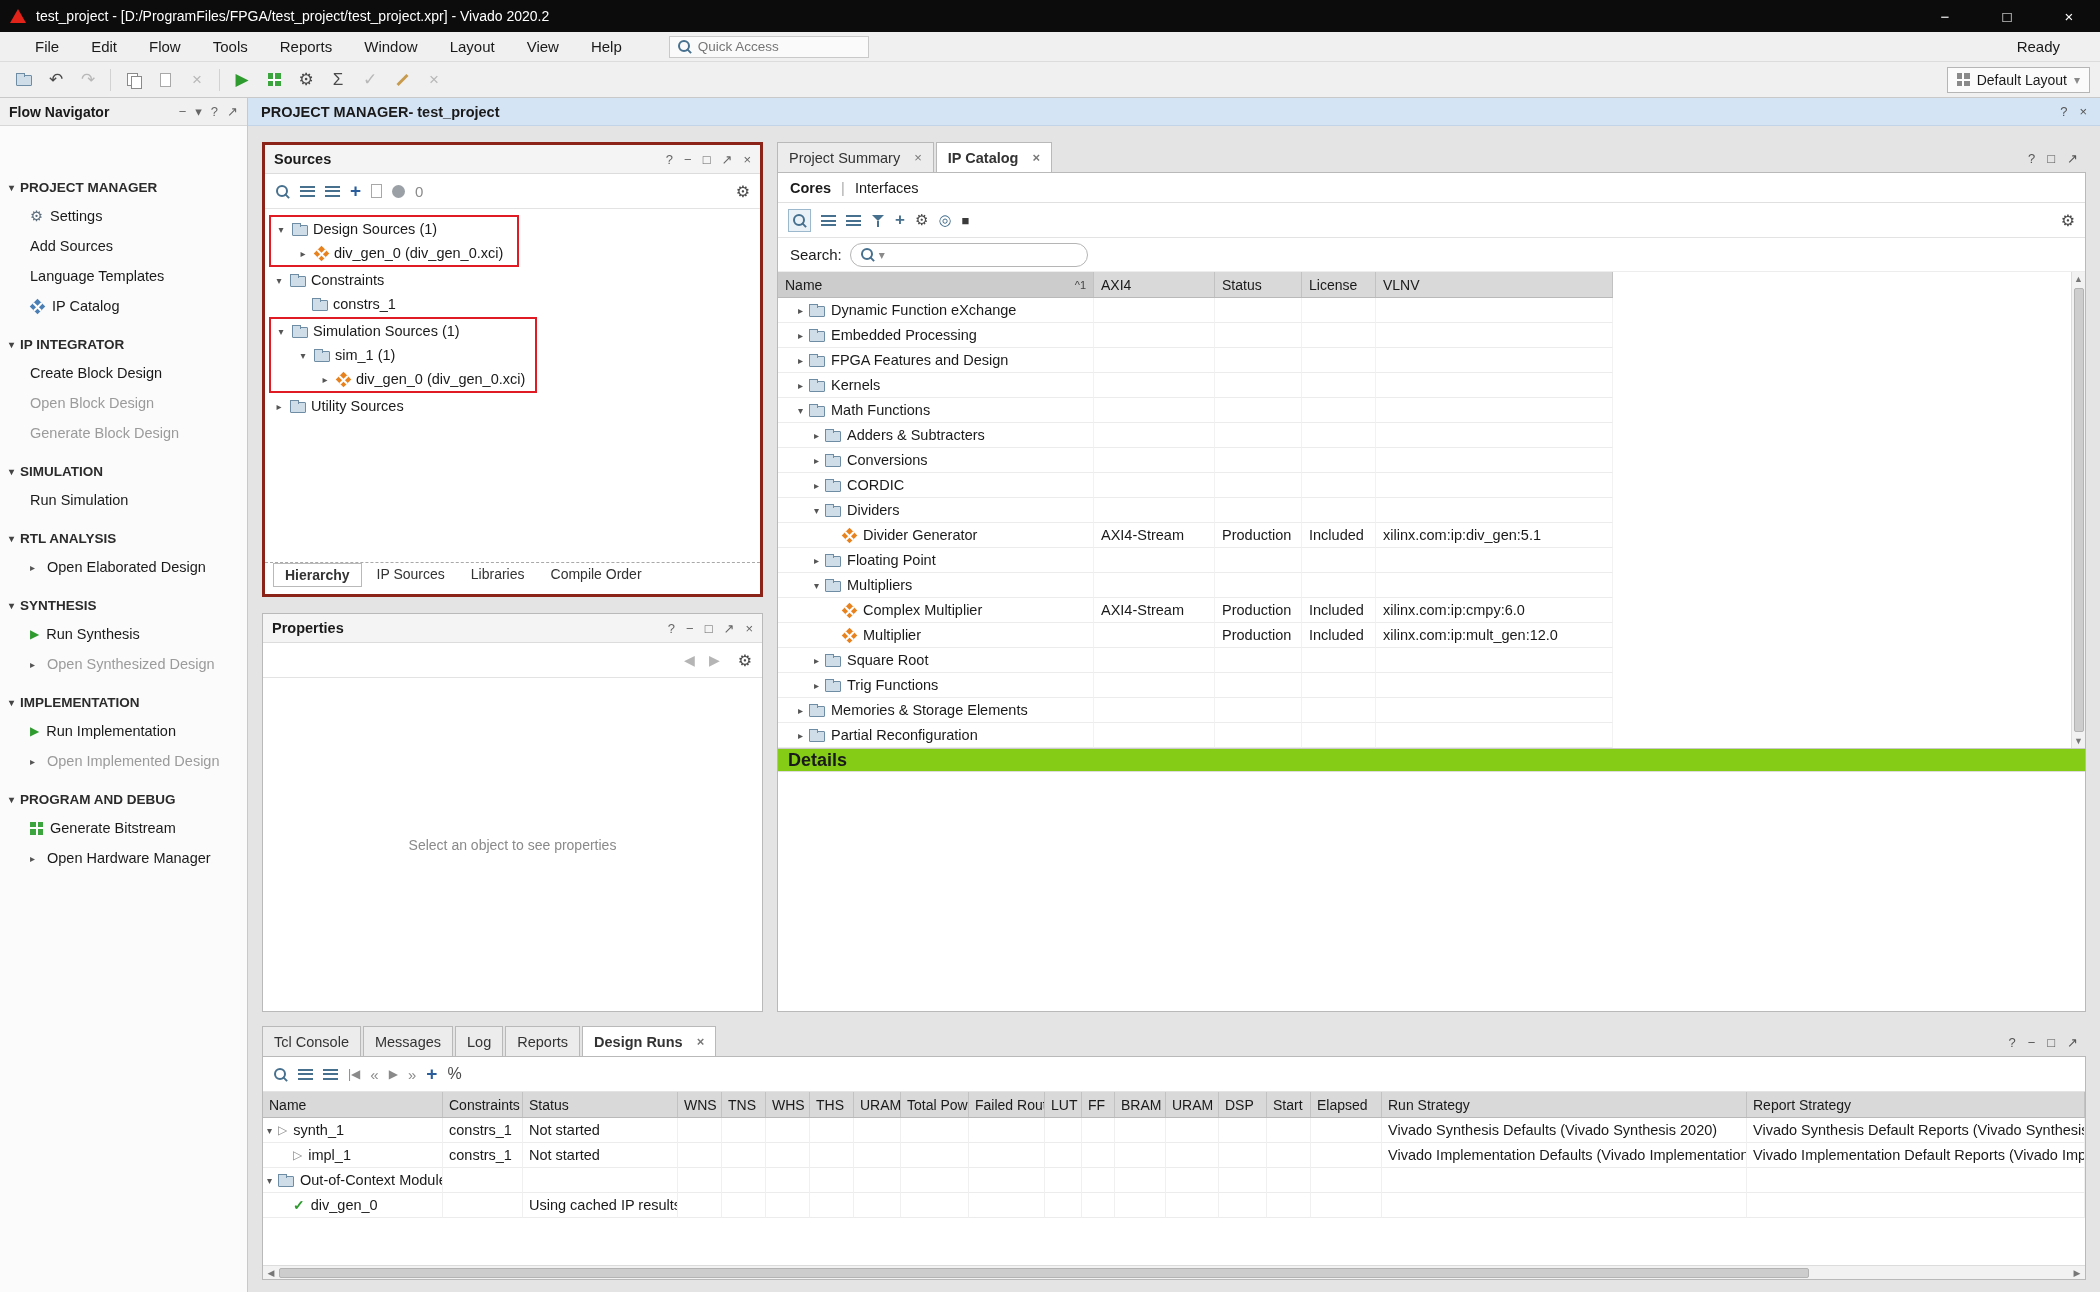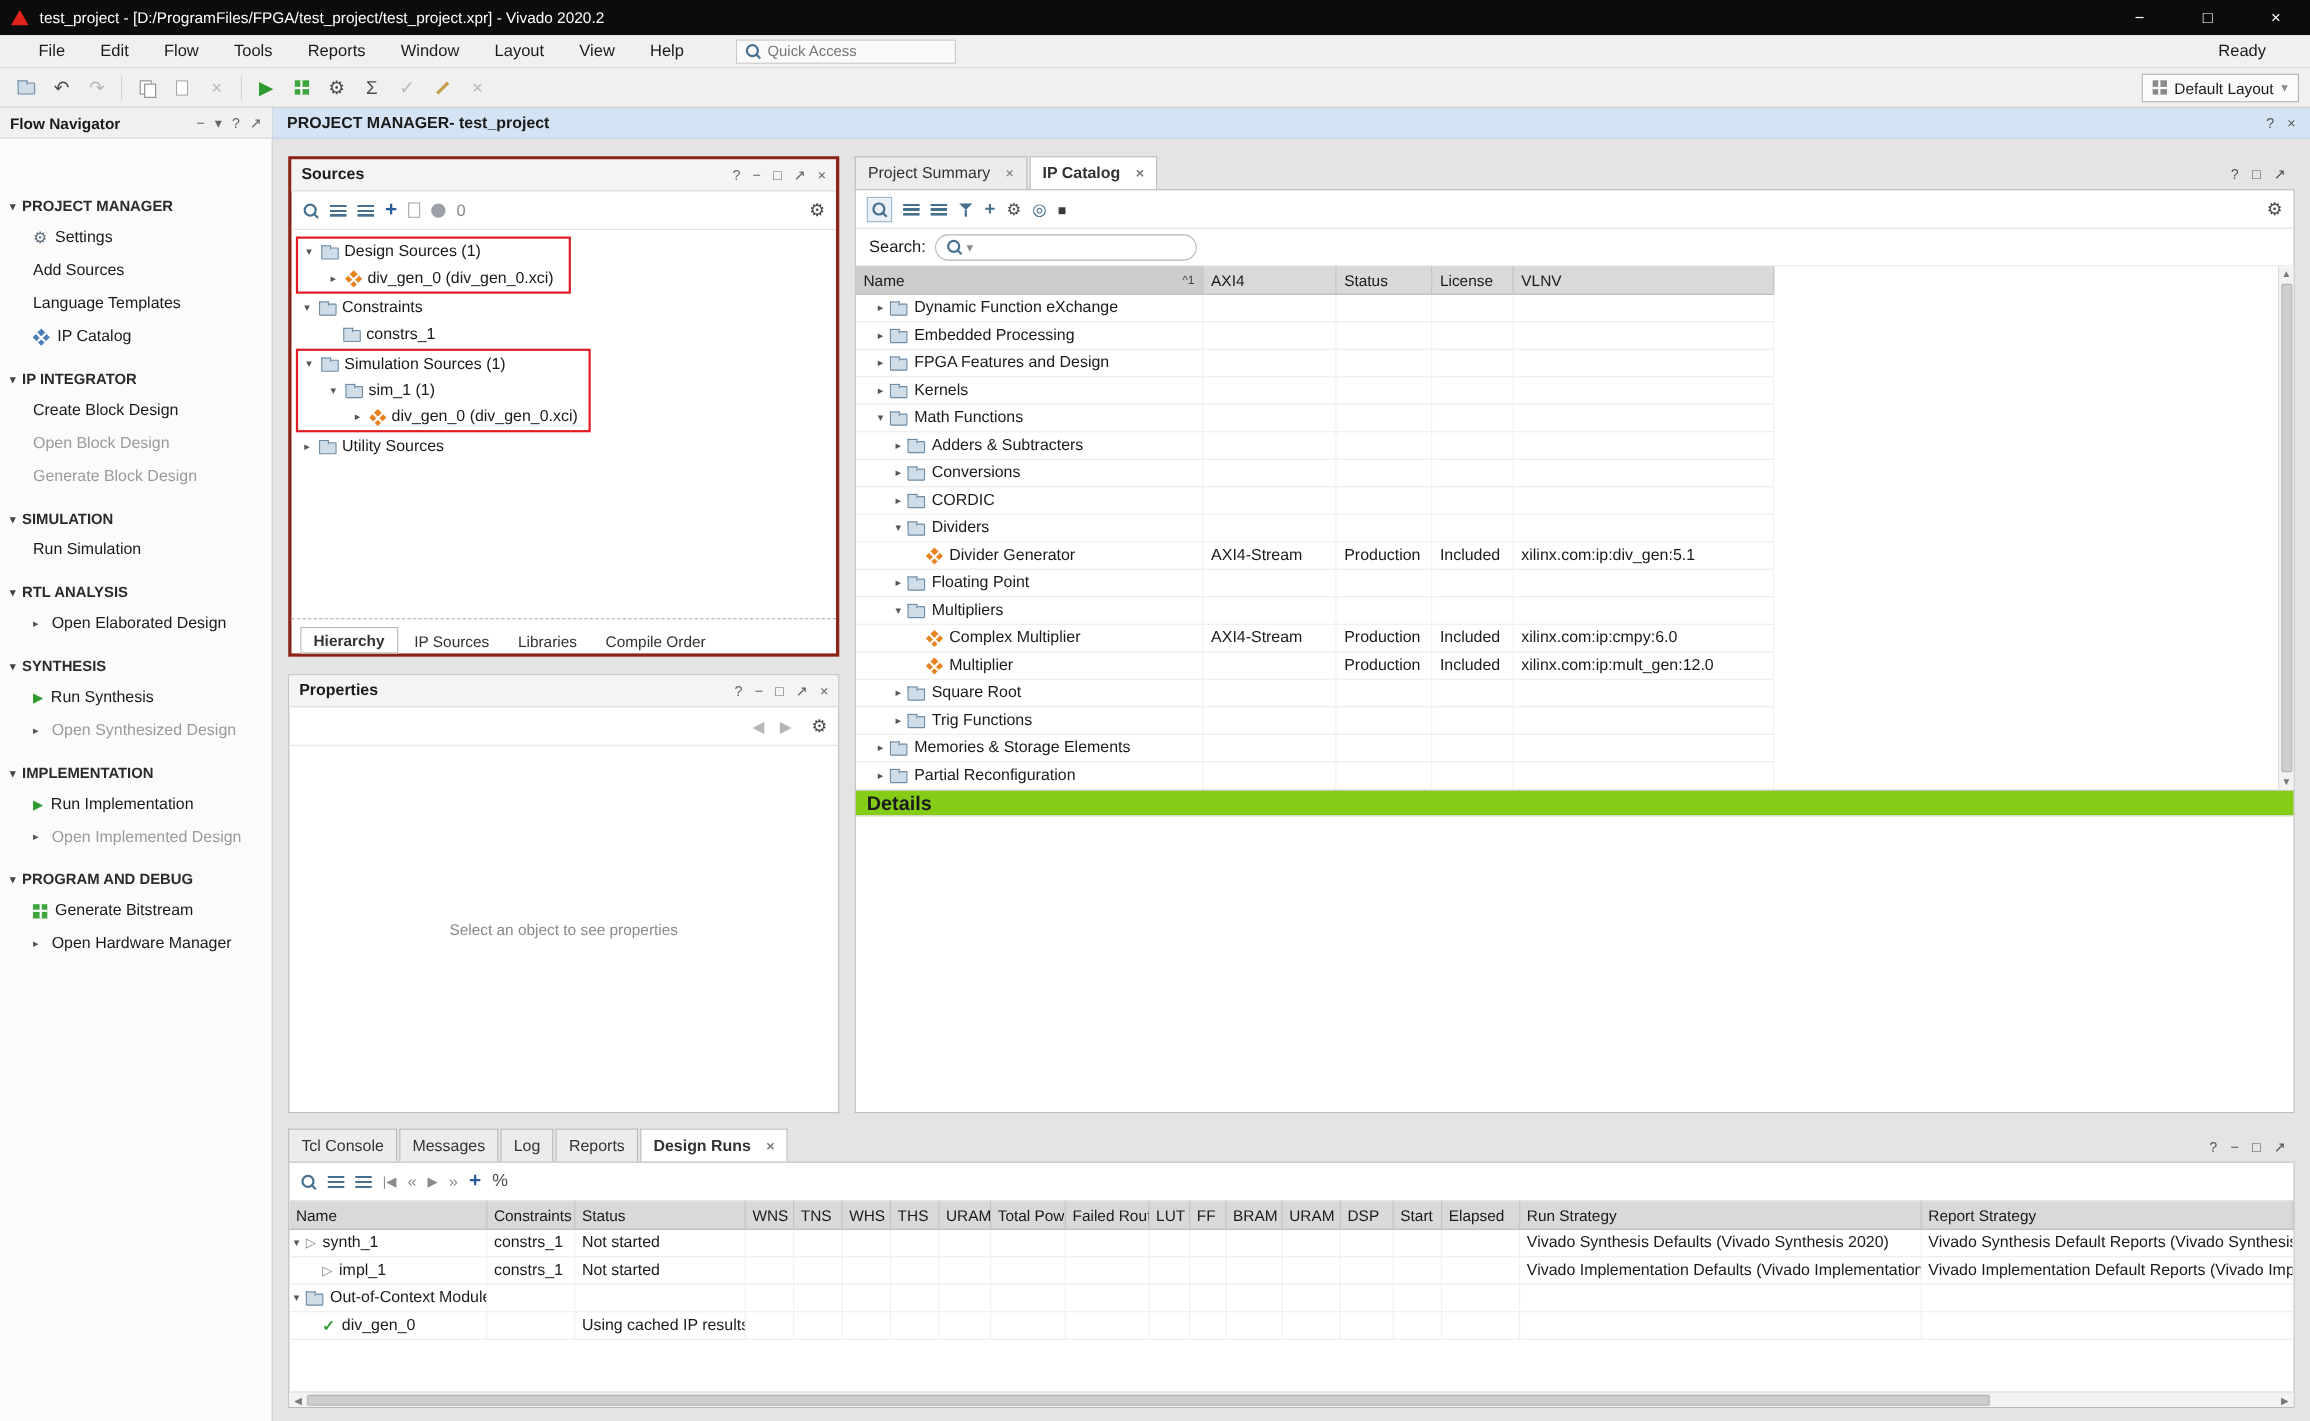--- a/index.html
+++ b/index.html
@@ -80,21 +80,21 @@
   
   .left-col { width:501px; flex:none; display:flex; flex-direction:column; gap:16px; }
   .sources-panel { height:455px; border:3px solid #8b2318; }
   .tree { flex:1; padding:5px 0 0 4px; overflow:hidden; }
   .trow { display:flex; align-items:center; height:24px; gap:5px; font-size:14.5px; white-space:nowrap; }
   .trow .chev { width:12px; text-align:center; color:#555; font-size:10px; flex:none; }
   .l0 { padding-left:4px; } .l1 { padding-left:26px; } .l2 { padding-left:48px; }
   .red-box { border:2px solid #e01b24; margin:1px 0; }
   .red-box.box1 { width:250px; }
   .red-box.box2 { width:268px; }
-  .src-tabs { height:32px; border-top:1px dashed #a9a9a9; display:flex; align-items:flex-end; gap:4px; padding:0 8px; flex:none; }
+  .src-tabs { height:32px; border-top:1px dashed #a9a9a9; display:flex; align-items:flex-start; gap:4px; padding:0 8px; flex:none; }
   .src-tab { padding:3px 11px; font-size:14px; color:#333; }
   .src-tab.active { font-weight:bold; background:#fff; border:1px solid #b9b9b9; }
 
   
   .props-panel { flex:1; }
   .props-body { flex:1; display:flex; align-items:center; justify-content:center; color:#8a8a8a; font-size:14px; }
   .props-toolbar-arrows { margin-left:auto; display:flex; gap:14px; color:#b5b5b5; font-size:14px; align-items:center; }
 
   
   .right-col { flex:1; min-width:0; display:flex; flex-direction:column; }
@@ -435,20 +435,25 @@
             <span class="tab-close">×</span>
           </div>
           <span class="tabbar-btns">
             <span>?</span>
             <span>□</span>
             <span>↗</span>
           </span>
         </div>
 
         <div class="panel catalog-panel">
+          <div class="subtab-bar">
+            <span class="subtab active">Cores</span>
+            <span class="subtab-sep">|</span>
+            <span class="subtab">Interfaces</span>
+          </div>
 
           <div class="panel-toolbar">
             <span style="border:1px solid #9cb8cc; padding:3px; background:#eaf2f8; display:inline-flex;">
                 <span class="mag"></span>
               </span>
             <span class="bars-icon"></span>
             <span class="bars-icon"></span>
             <span class="funnel-icon"></span>
             <span style="color:#46708e; font-weight:bold; font-size:17px;">+</span>
             <span style="font-size:15px; color:#4a4a4a;">⚙</span>

